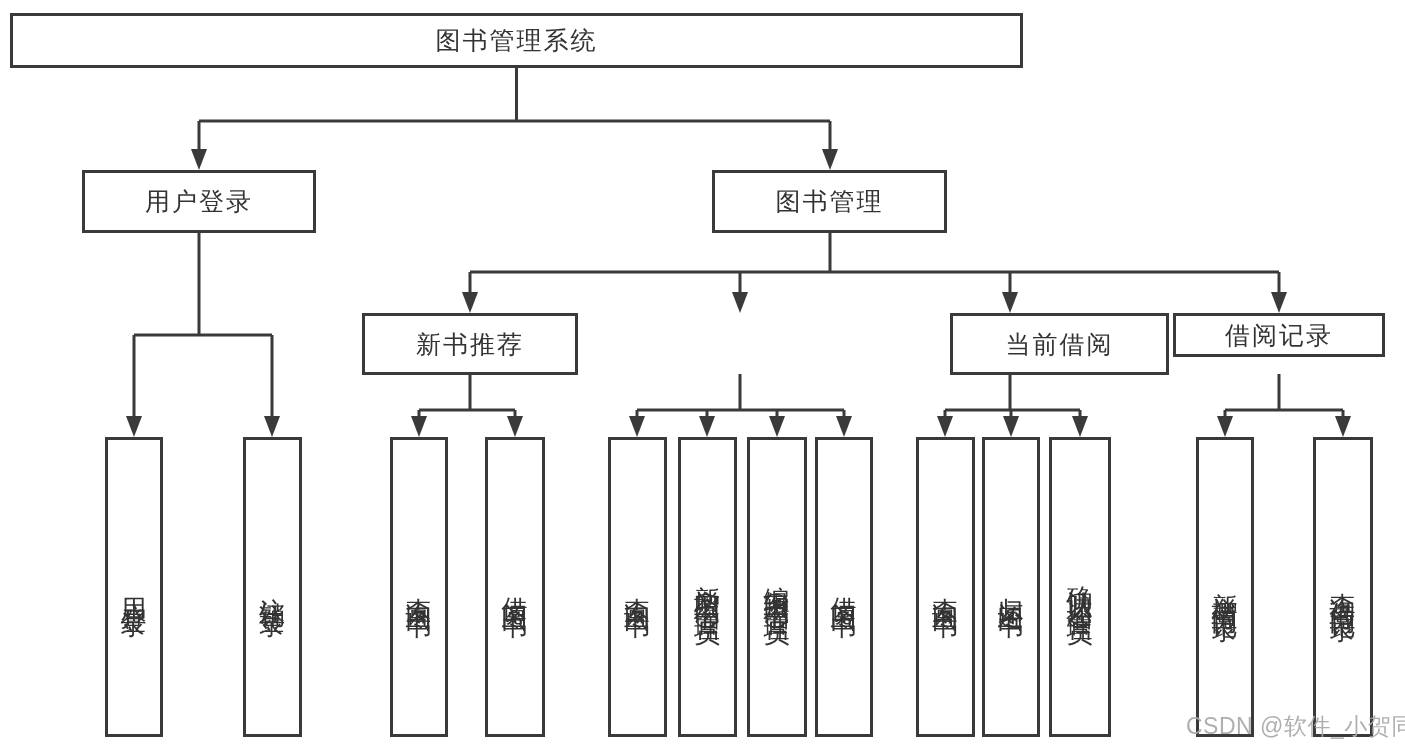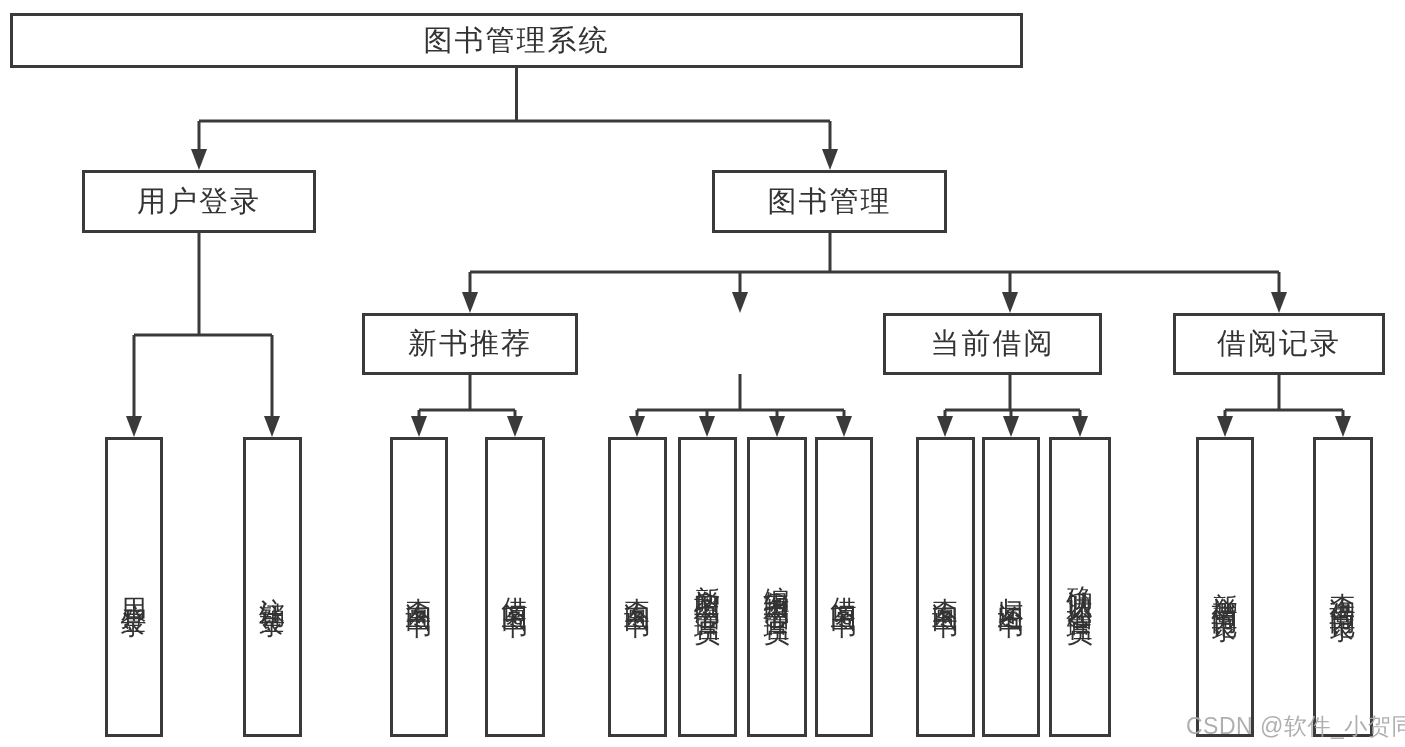--- a/index.html
+++ b/index.html
@@ -8,21 +8,21 @@
     font-family:"Liberation Sans","DejaVu Sans",sans-serif;
   }
   .wires{position:absolute;left:0;top:0;z-index:1;}
   .wires path{stroke:#3a3a3a;stroke-width:3;fill:none;}
   .wires polygon{fill:#3a3a3a;stroke:none;}
   .node{
     position:absolute;box-sizing:border-box;z-index:2;
     border:3px solid #3a3a3a;background:#ffffff;color:#333333;
     display:flex;align-items:center;justify-content:center;
   }
-  .h-node{font-size:29px;letter-spacing:2px;white-space:nowrap;}
+  .h-node{font-size:25px;letter-spacing:2px;white-space:nowrap;}
   .v-node{font-size:26px;}
   .v-node .vtext{
     writing-mode:vertical-rl;text-orientation:mixed;
     letter-spacing:5px;line-height:1.0;
   }
   .watermark{
     position:absolute;left:1186px;top:711px;z-index:3;
     font-size:23px;color:#a9a9a9;opacity:0.92;letter-spacing:0.5px;white-space:nowrap;
   }
 </style>
@@ -74,24 +74,24 @@
   <div class="node h-node" style="left:82px;top:170px;width:234px;height:63px">
     <span>用户登录</span>
   </div>
   <div class="node h-node" style="left:712px;top:170px;width:235px;height:63px">
     <span>图书管理</span>
   </div>
 
   <div class="node h-node" style="left:362px;top:313px;width:216px;height:62px">
     <span>新书推荐</span>
   </div>
-  <div class="node h-node" style="left:883px;top:313px;width:219px;height:62px">
+  <div class="node h-node" style="left:950px;top:313px;width:219px;height:62px">
     <span>当前借阅</span>
   </div>
-  <div class="node h-node" style="left:1173px;top:313px;width:212px;height:62px">
+  <div class="node h-node" style="left:1173px;top:313px;width:212px;height:44px">
     <span>借阅记录</span>
   </div>
 
   <div class="node v-node" style="left:105px;top:437px;width:58px;height:300px">
     <span class="vtext">用户登录</span>
   </div>
   <div class="node v-node" style="left:243px;top:437px;width:59px;height:300px">
     <span class="vtext">注销登录</span>
   </div>
 

